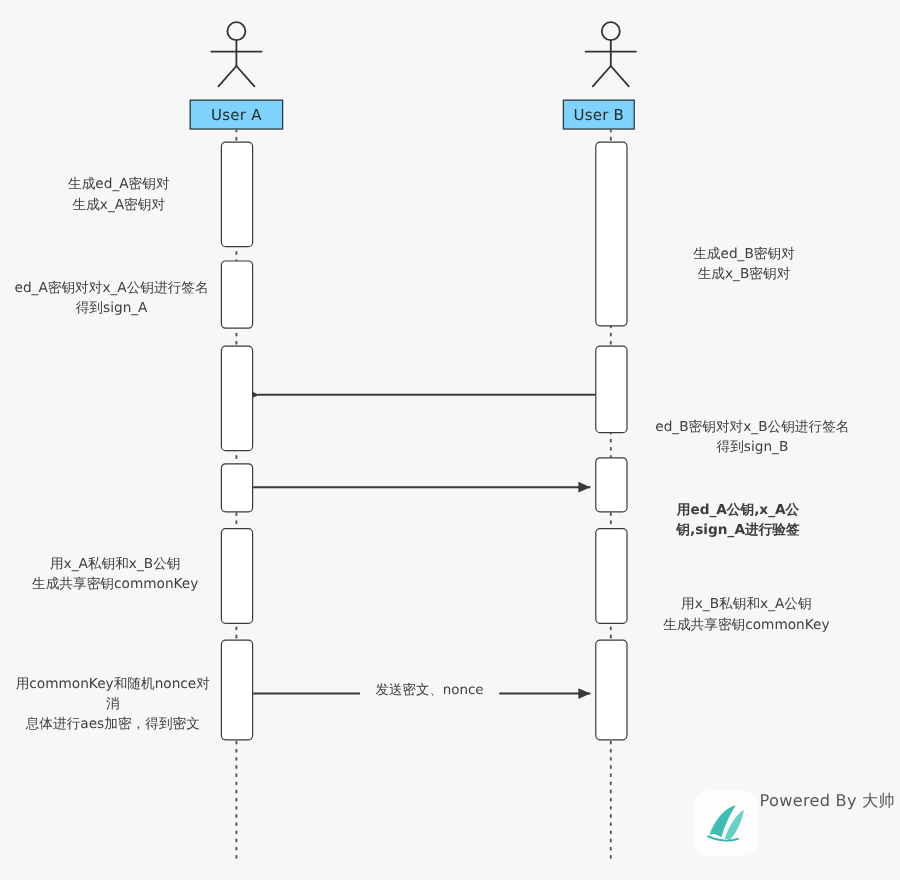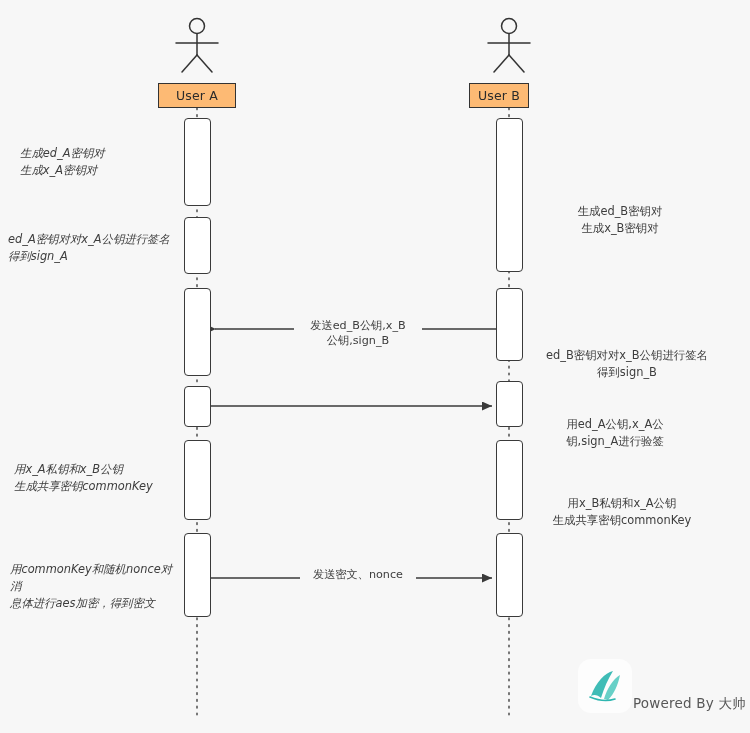--- a/index.html
+++ b/index.html
@@ -26,21 +26,21 @@
     left: 0;
     top: 0;
     width: 750px;
     height: 733px;
   }
   
   .actor-box {
     position: absolute;
     box-sizing: border-box;
     border: 1.3px solid #333;
-    background: #fdba74;
+    background: #7dd3fc;
     display: flex;
     align-items: center;
     justify-content: center;
     font-size: 12.5px;
     color: #2b2b2b;
     letter-spacing: .2px;
   }
   
   .activation {
     position: absolute;
@@ -51,38 +51,38 @@
   }
   
   .note {
     position: absolute;
     font-size: 11.4px;
     line-height: 17px;
     color: #3d3d3d;
     white-space: pre-line;
     text-align: center;
   }
-  .note.left  { text-align: left; font-style: italic; }
+  .note.left  { text-align: center; }
   .note.right { text-align: center; margin-top: 24px; }
   
   .msg-label {
     position: absolute;
     font-size: 11.2px;
     line-height: 15px;
     color: #3d3d3d;
     text-align: center;
     white-space: pre-line;
     background: #f7f7f7;
     padding: 0 2px;
   }
   
   #watermark {
     position: absolute;
     display: flex;
-    align-items: flex-end;
+    align-items: flex-start;
     gap: 1px;
   }
   #watermark .wm-text {
     font-size: 13.5px;
     color: #575757;
     letter-spacing: .2px;
   }
   .wm-logo-box {
     width: 54px;
     height: 54px;
@@ -160,27 +160,25 @@
 得到sign_A</div>
   <div class="note left" style="left:14px; top:461px; width:164px;">用x_A私钥和x_B公钥
 生成共享密钥commonKey</div>
   <div class="note left" style="left:10px; top:561px; width:168px;">用commonKey和随机nonce对消
 息体进行aes加密，得到密文</div>
 
   <div class="note right" style="left:540px; top:179px; width:160px;">生成ed_B密钥对
 生成x_B密钥对</div>
   <div class="note right" style="left:534px; top:323px; width:186px;text-align:center;">ed_B密钥对对x_B公钥进行签名
 得到sign_B</div>
-  <div class="note right" style="left:540px; top:392px; width:150px;">用ed_A公钥,x_A公
+  <div class="note right" style="left:540px; top:392px; width:150px;font-weight:bold;">用ed_A公钥,x_A公
 钥,sign_A进行验签</div>
   <div class="note right" style="left:534px; top:471px; width:176px;">用x_B私钥和x_A公钥
 生成共享密钥commonKey</div>
 
-  <div class="msg-label" style="left:294px; top:318px; width:124px;">发送ed_B公钥,x_B
-公钥,sign_B</div>
   <div class="msg-label" style="left:300px; top:567px; width:112px;">发送密文、nonce</div>
 
   <div id="watermark" style="left:578px; top:659px;">
     <div class="wm-logo-box">
       <svg width="46" height="46" viewBox="0 0 46 46" xmlns="http://www.w3.org/2000/svg">
         <path d="M9 33 C14 19, 23 10, 31 8 C26 16, 22 25, 19 35 C16 32, 12 31, 9 33 Z" fill="#2fb6b0" opacity="0.92"></path>
         <path d="M22 36 C25 26, 31 16, 38 12 C36 22, 32 31, 26 37 C25 36.5, 23.5 36.2, 22 36 Z" fill="#4cc8bd" opacity="0.85"></path>
         <path d="M8 34 C15 37, 24 39, 33 36" stroke="#2fb6b0" stroke-width="1.6" fill="none" stroke-linecap="round"></path>
       </svg>
     </div>

